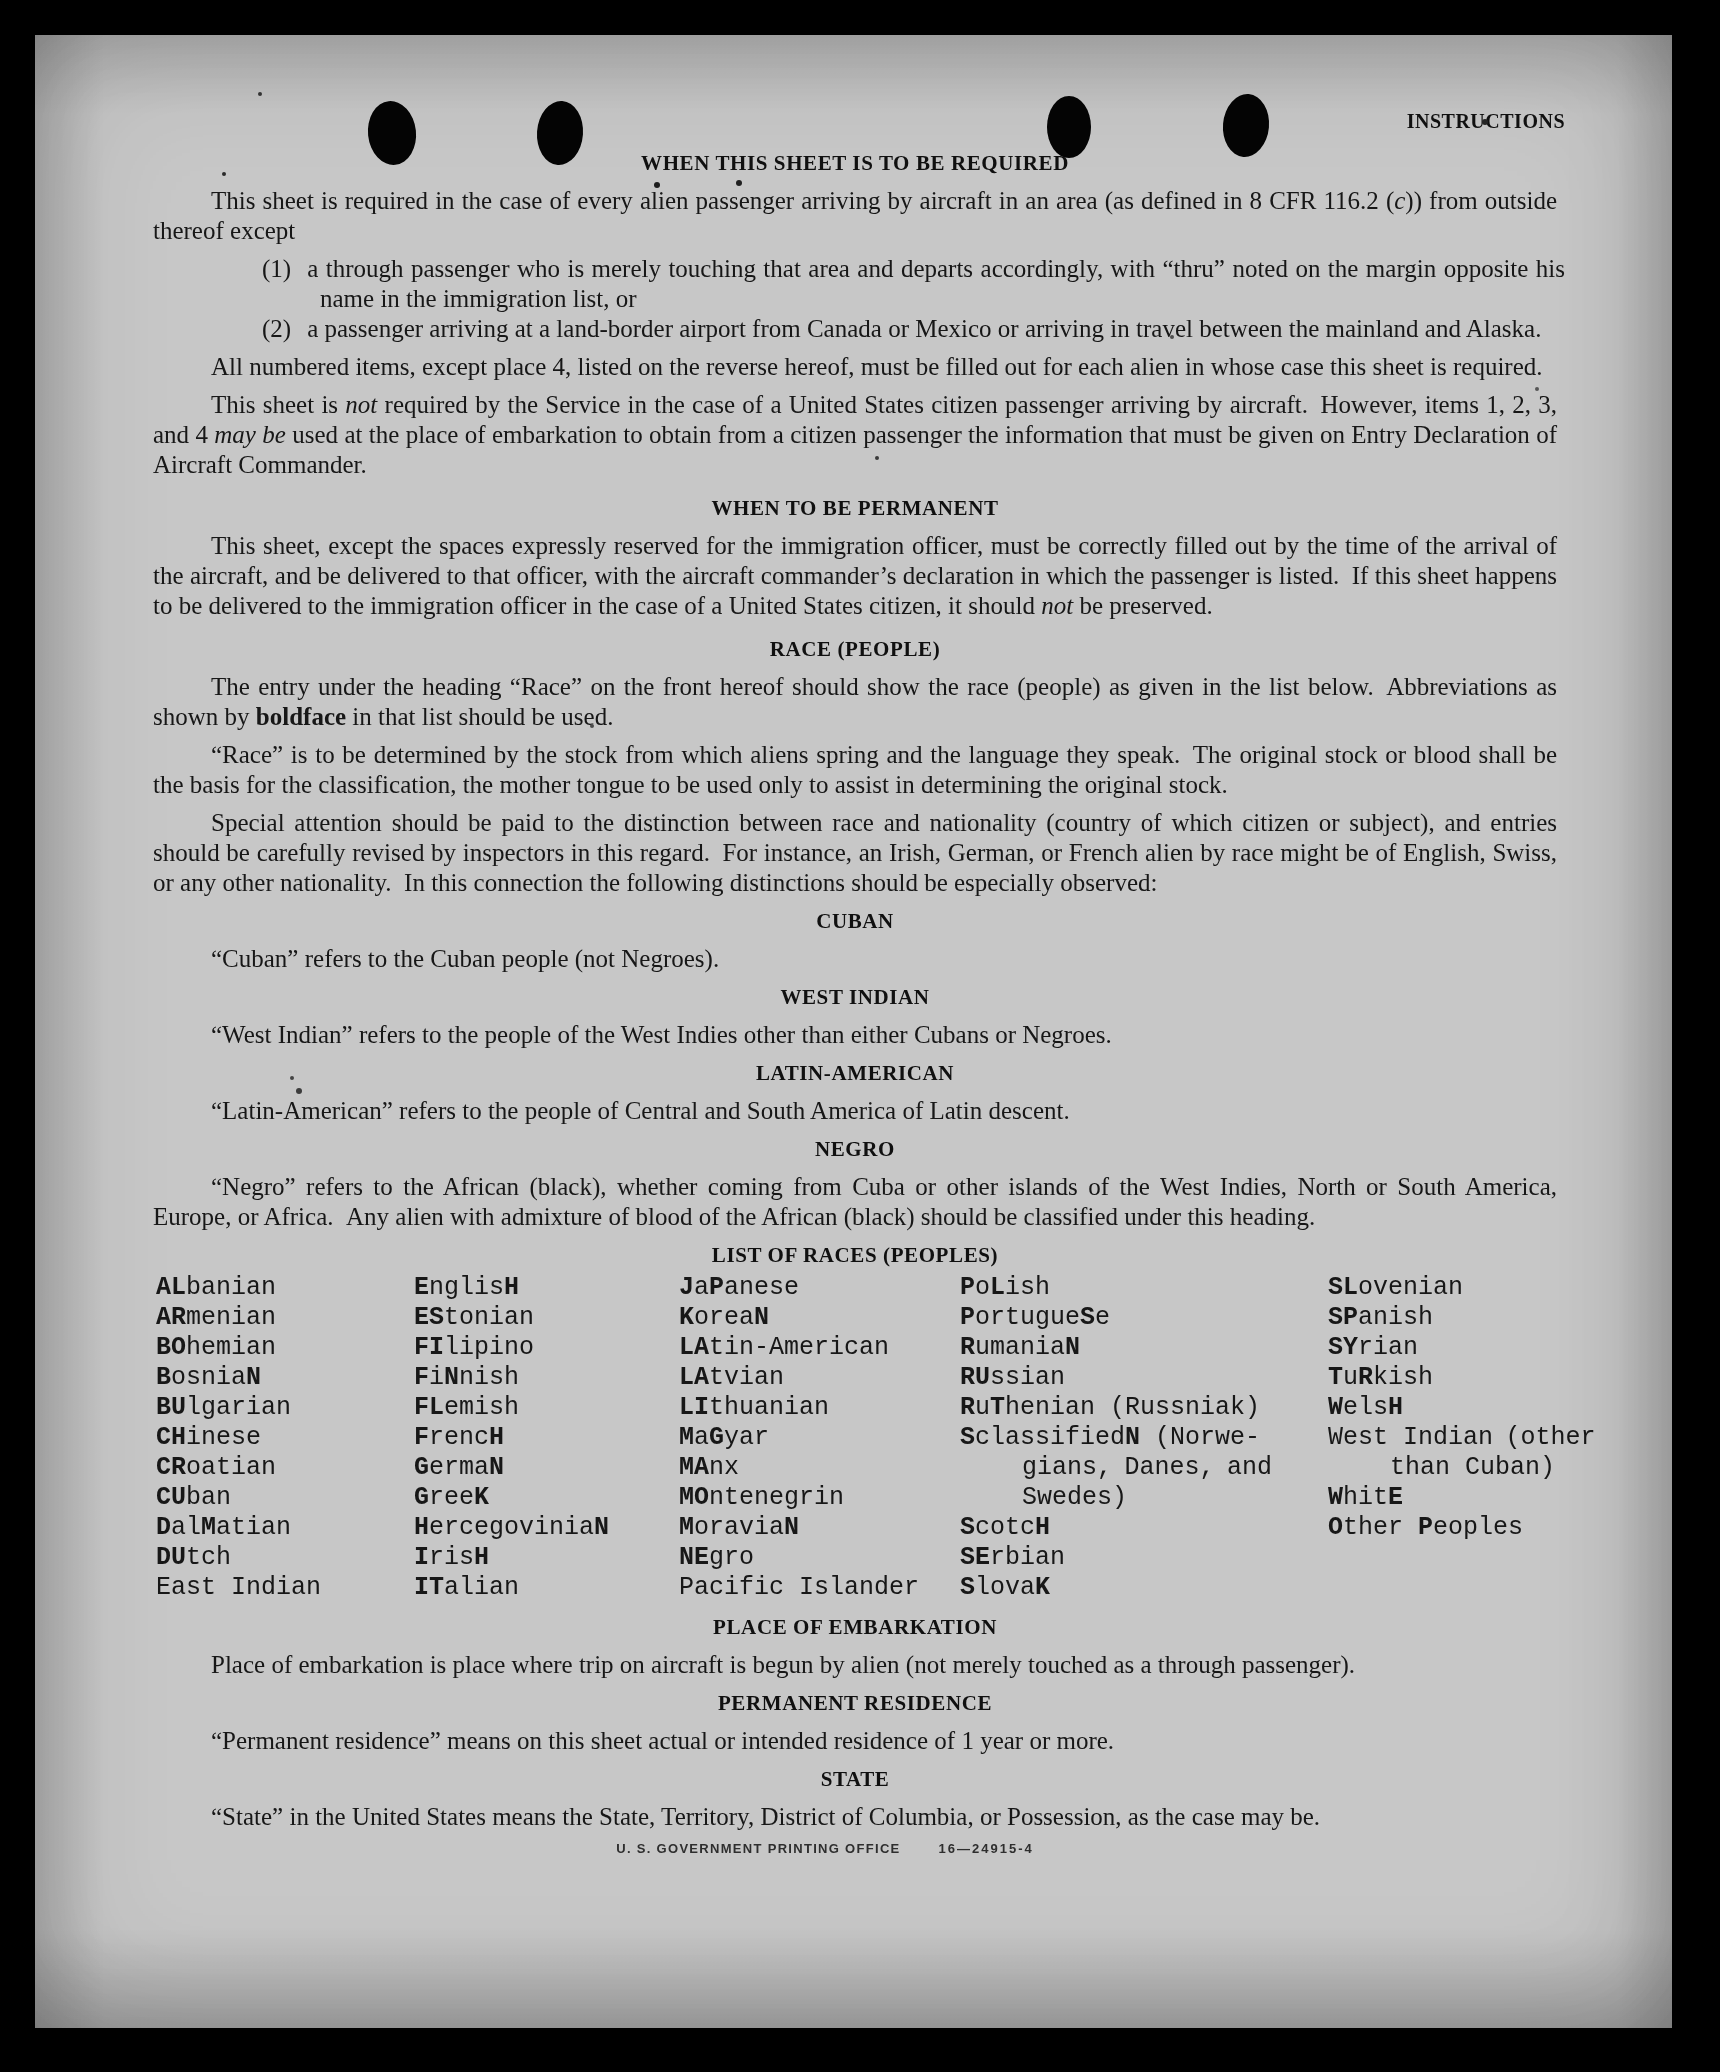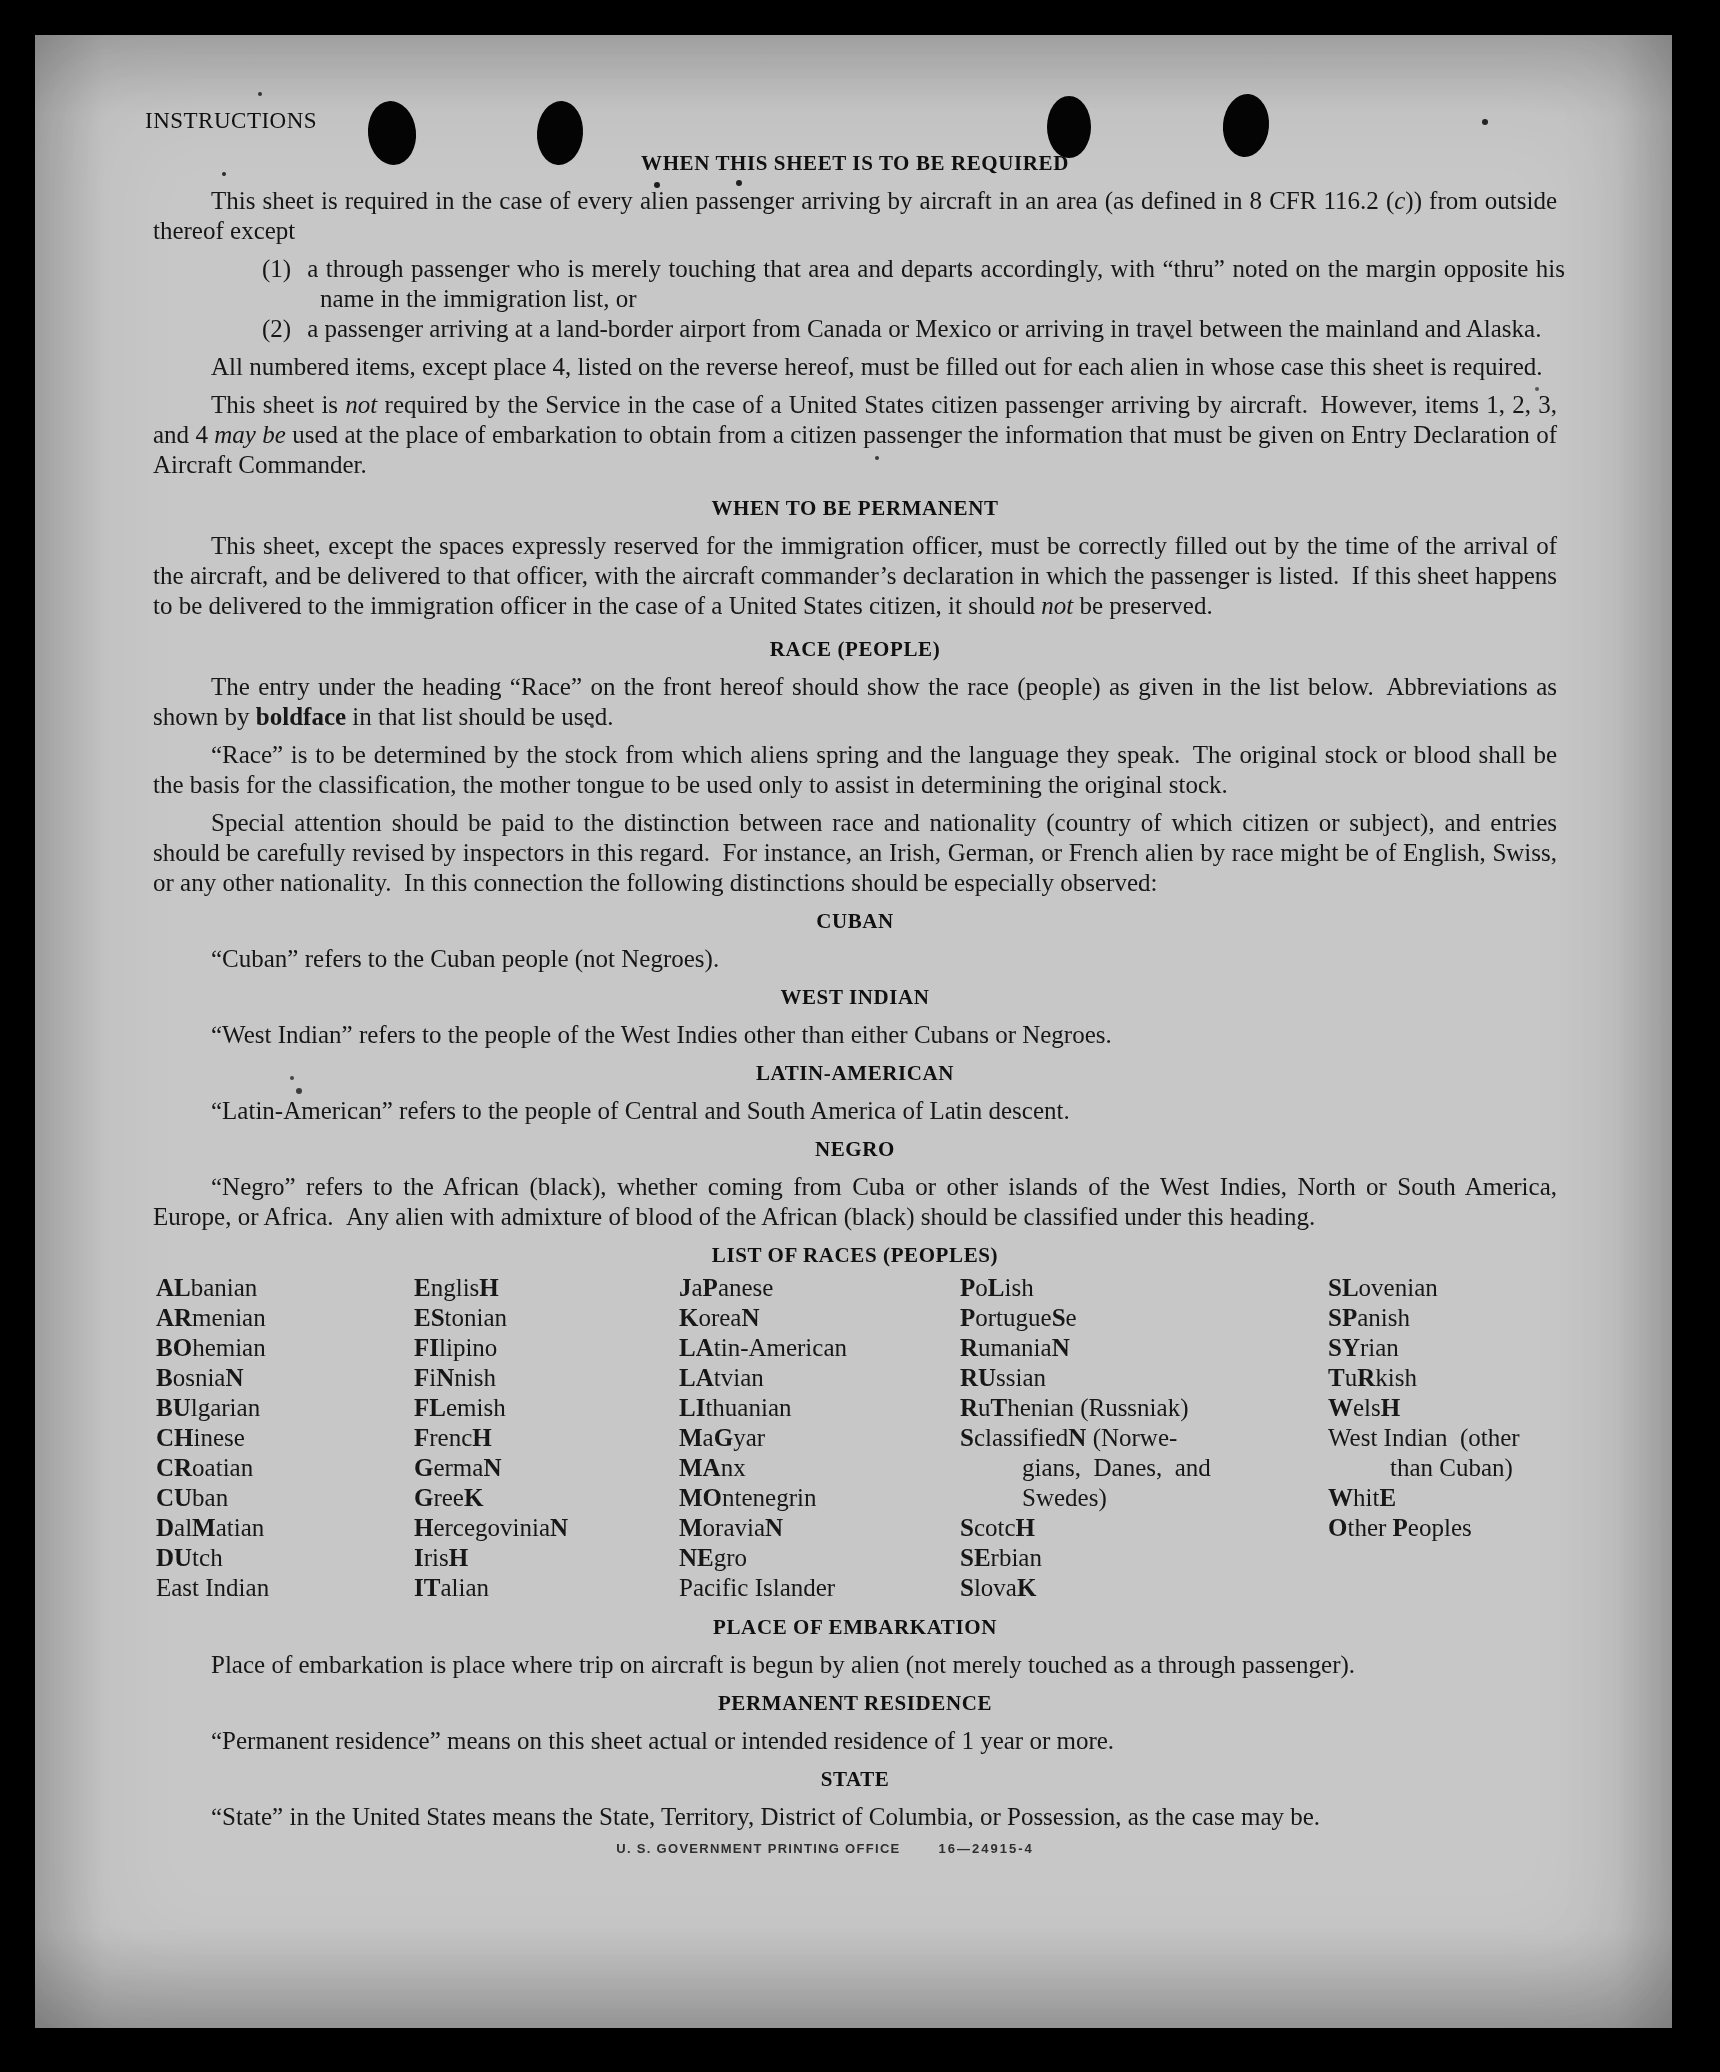--- a/index.html
+++ b/index.html
@@ -25,41 +25,41 @@
   .hole.h2{left:502px;top:66px;width:46px;height:64px;transform:rotate(4deg);}
   .hole.h3{left:1012px;top:61px;width:44px;height:62px;}
   .hole.h4{left:1188px;top:59px;width:46px;height:63px;transform:rotate(5deg);}
   .specks{position:absolute;left:0;top:0;width:4px;height:4px;border-radius:50%;background:transparent;
     box-shadow:
       187px 137px 0 0 #2a2a2a, 620px 148px 0 1px #1d1d1d, 702px 146px 0 1px #202020,
       1448px 85px 0 1px #242424, 223px 57px 0 0 #333, 840px 421px 0 0 #3a3a3a,
       255px 1041px 0 0 #444, 262px 1054px 0 1px #3c3c3c, 1500px 352px 0 0 #555,
       555px 689px 0 0 #4a4a4a, 1135px 300px 0 0 #4f4f4f;}
   h1{
-    font-size:23px;line-height:40px;font-weight:normal;text-align:left;
+    font-size:20px;line-height:40px;font-weight:bold;text-align:right;
     letter-spacing:.5px;margin:0 0 5px 0;color:#101010;
   }
   h2{
     font-size:21px;line-height:30px;font-weight:bold;text-align:center;
     letter-spacing:.6px;margin:7px 0 2px 0;color:#101010;
   }
   h2.gap{margin-top:13px;}
   p.body{
     font-size:25px;line-height:30px;margin:8px;text-align:justify;
     text-indent:58px;
   }
   p.item{
     font-size:25px;line-height:30px;margin:0;text-align:justify;
     padding-left:175px;text-indent:-58px;
   }
   .item-num{margin-right:16px;font-weight:normal;}
   .b{font-weight:bold;}
   .i{font-style:italic;}
   .races{position:relative;height:332px;margin-top:3px;}
-  .race-col{position:absolute;top:0;font-size:25px;line-height:30px;white-space:nowrap;}
+  .race-col{position:absolute;top:0;font-size:25px;line-height:30px;white-space:nowrap;font-family:Liberation Mono, monospace;}
   .race-col.c1{left:11px;}
   .race-col.c2{left:269px;}
   .race-col.c3{left:534px;}
   .race-col.c4{left:815px;}
   .race-col.c5{left:1183px;}
   .race-line.indent{padding-left:62px;}
   .gpo{
     margin-top:9px;text-align:center;transform:translateX(-30px);
     font-family:"Liberation Sans","DejaVu Sans",sans-serif;
     font-size:13px;font-weight:bold;letter-spacing:1.3px;color:#2e2e2e;

